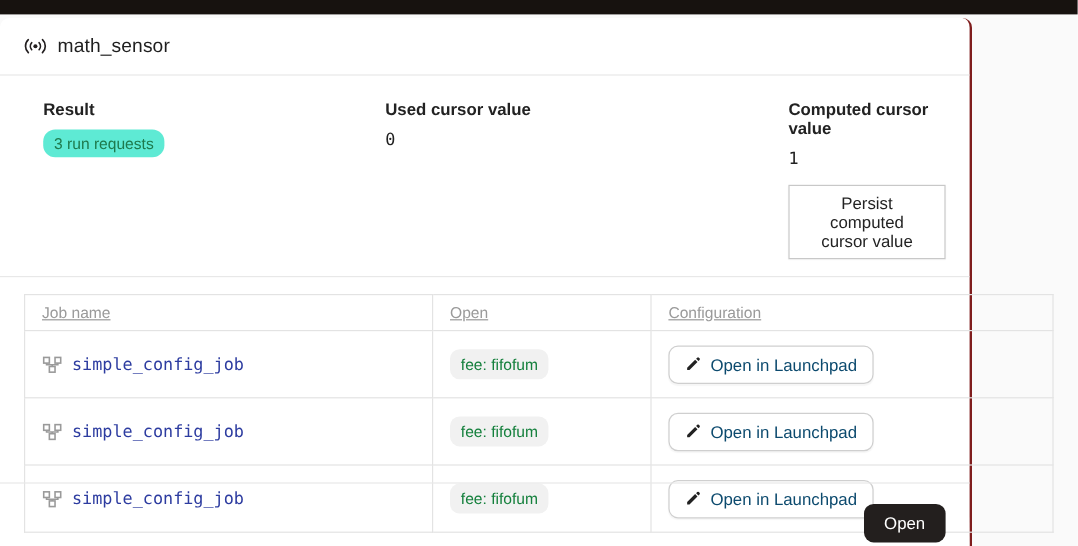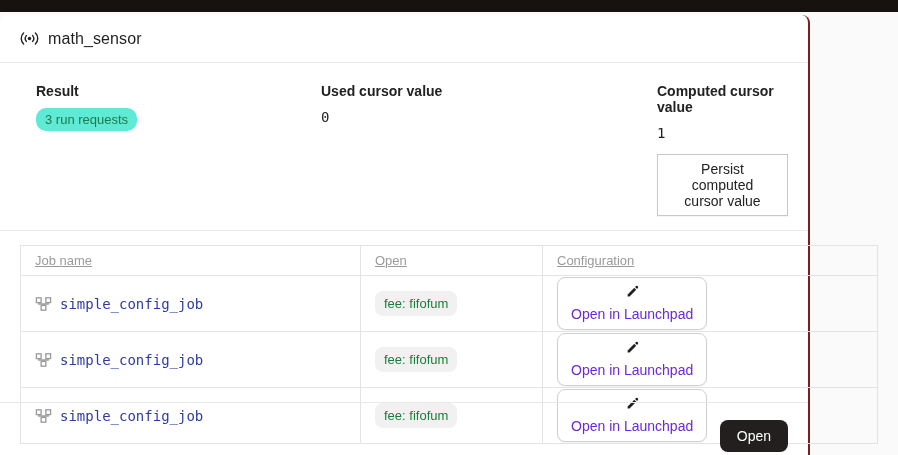--- a/index.html
+++ b/index.html
@@ -114,24 +114,23 @@
     padding: 5px 9px;
     font-size: 13px; color: #15803d;
   }
   .launchpad-btn {
     display: inline-flex; align-items: center; gap: 8px;
     background: #ffffff;
     border: 1px solid #cfcfcf;
     border-radius: 8px;
     padding: 7px 13px;
     font-family: "Liberation Sans", sans-serif;
-    font-size: 14px; color: #6d28d9;
+    font-size: 14px; color: #0c4a6e;
     box-shadow: 0 1px 1px rgba(0,0,0,0.04);
     cursor: pointer;
-    flex-direction: column;
   }
   
   .modal-footer {
     position: absolute;
     left: 0; top: 387px;
     width: 100%;
     border-top: 1px solid #e8e8e8;
     padding: 17px 20px 0 20px;
     display: flex; justify-content: flex-end;
   }

